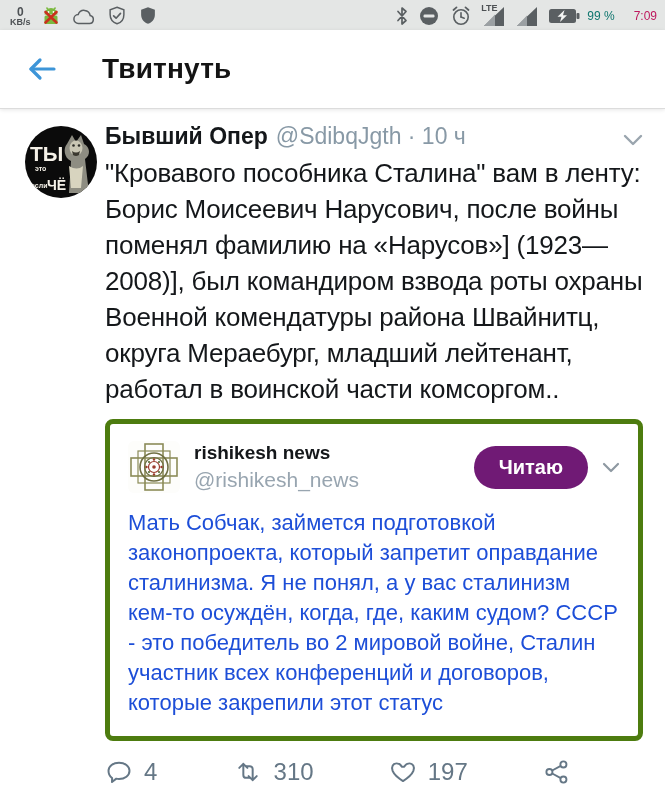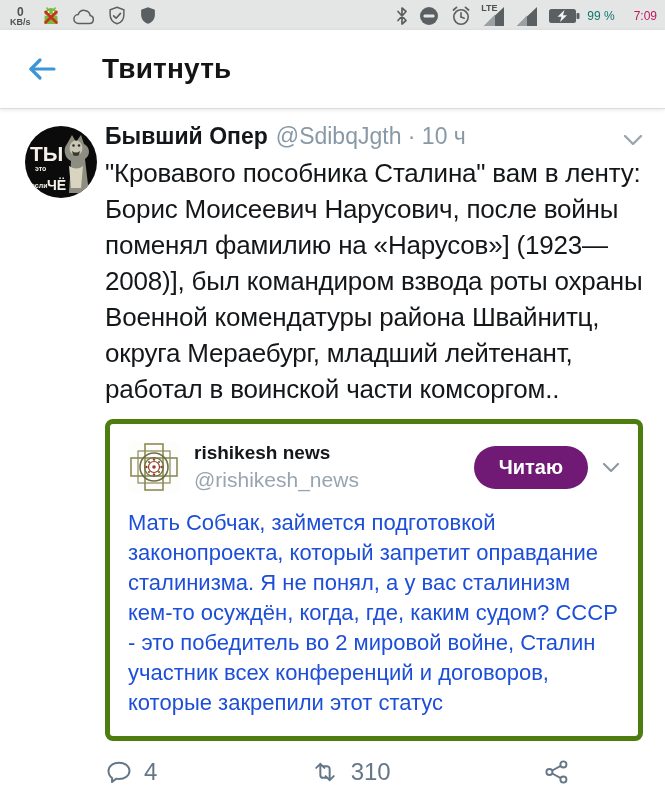--- a/index.html
+++ b/index.html
@@ -204,20 +204,26 @@
       </div>
       <div class="action">
         <svg width="30" height="28" viewBox="0 0 24 24">
           <path d="M4.5 8.5 L8 5 L11.5 8.5 M8 5 V14.5 a2.5 2.5 0 0 0 2.5 2.5 H13.5" fill="none" stroke="#657786" stroke-width="1.7" stroke-linecap="round" stroke-linejoin="round"></path>
           <path d="M19.5 15.5 L16 19 L12.5 15.5 M16 19 V9.5 a2.5 2.5 0 0 0 -2.5 -2.5 H10.5" fill="none" stroke="#657786" stroke-width="1.7" stroke-linecap="round" stroke-linejoin="round"></path>
         </svg>
         <span class="action-count">310</span>
       </div>
       <div class="action">
         <svg width="28" height="28" viewBox="0 0 24 24">
+          <path d="M12 19.8 S4.8 15.3 3.1 11.1 C1.7 7.4 3.6 4.6 6.5 4.6 c2 0 3.6 1.2 4.4 2.8 h2.2 c.8-1.6 2.4-2.8 4.4-2.8 2.9 0 4.8 2.8 3.4 6.5 C19.2 15.3 12 19.8 12 19.8 z" fill="none" stroke="#657786" stroke-width="1.7" stroke-linejoin="round"></path>
+        </svg>
+        <span class="action-count">197</span>
+      </div>
+      <div class="action">
+        <svg width="28" height="28" viewBox="0 0 24 24">
           <circle cx="5.5" cy="12" r="2.6" fill="none" stroke="#657786" stroke-width="1.6"></circle>
           <circle cx="17.5" cy="5.5" r="2.6" fill="none" stroke="#657786" stroke-width="1.6"></circle>
           <circle cx="17.5" cy="18.5" r="2.6" fill="none" stroke="#657786" stroke-width="1.6"></circle>
           <line x1="7.9" y1="10.7" x2="15.2" y2="6.8" stroke="#657786" stroke-width="1.6"></line>
           <line x1="7.9" y1="13.3" x2="15.2" y2="17.2" stroke="#657786" stroke-width="1.6"></line>
         </svg>
       </div>
     </div>
 
   </div>

